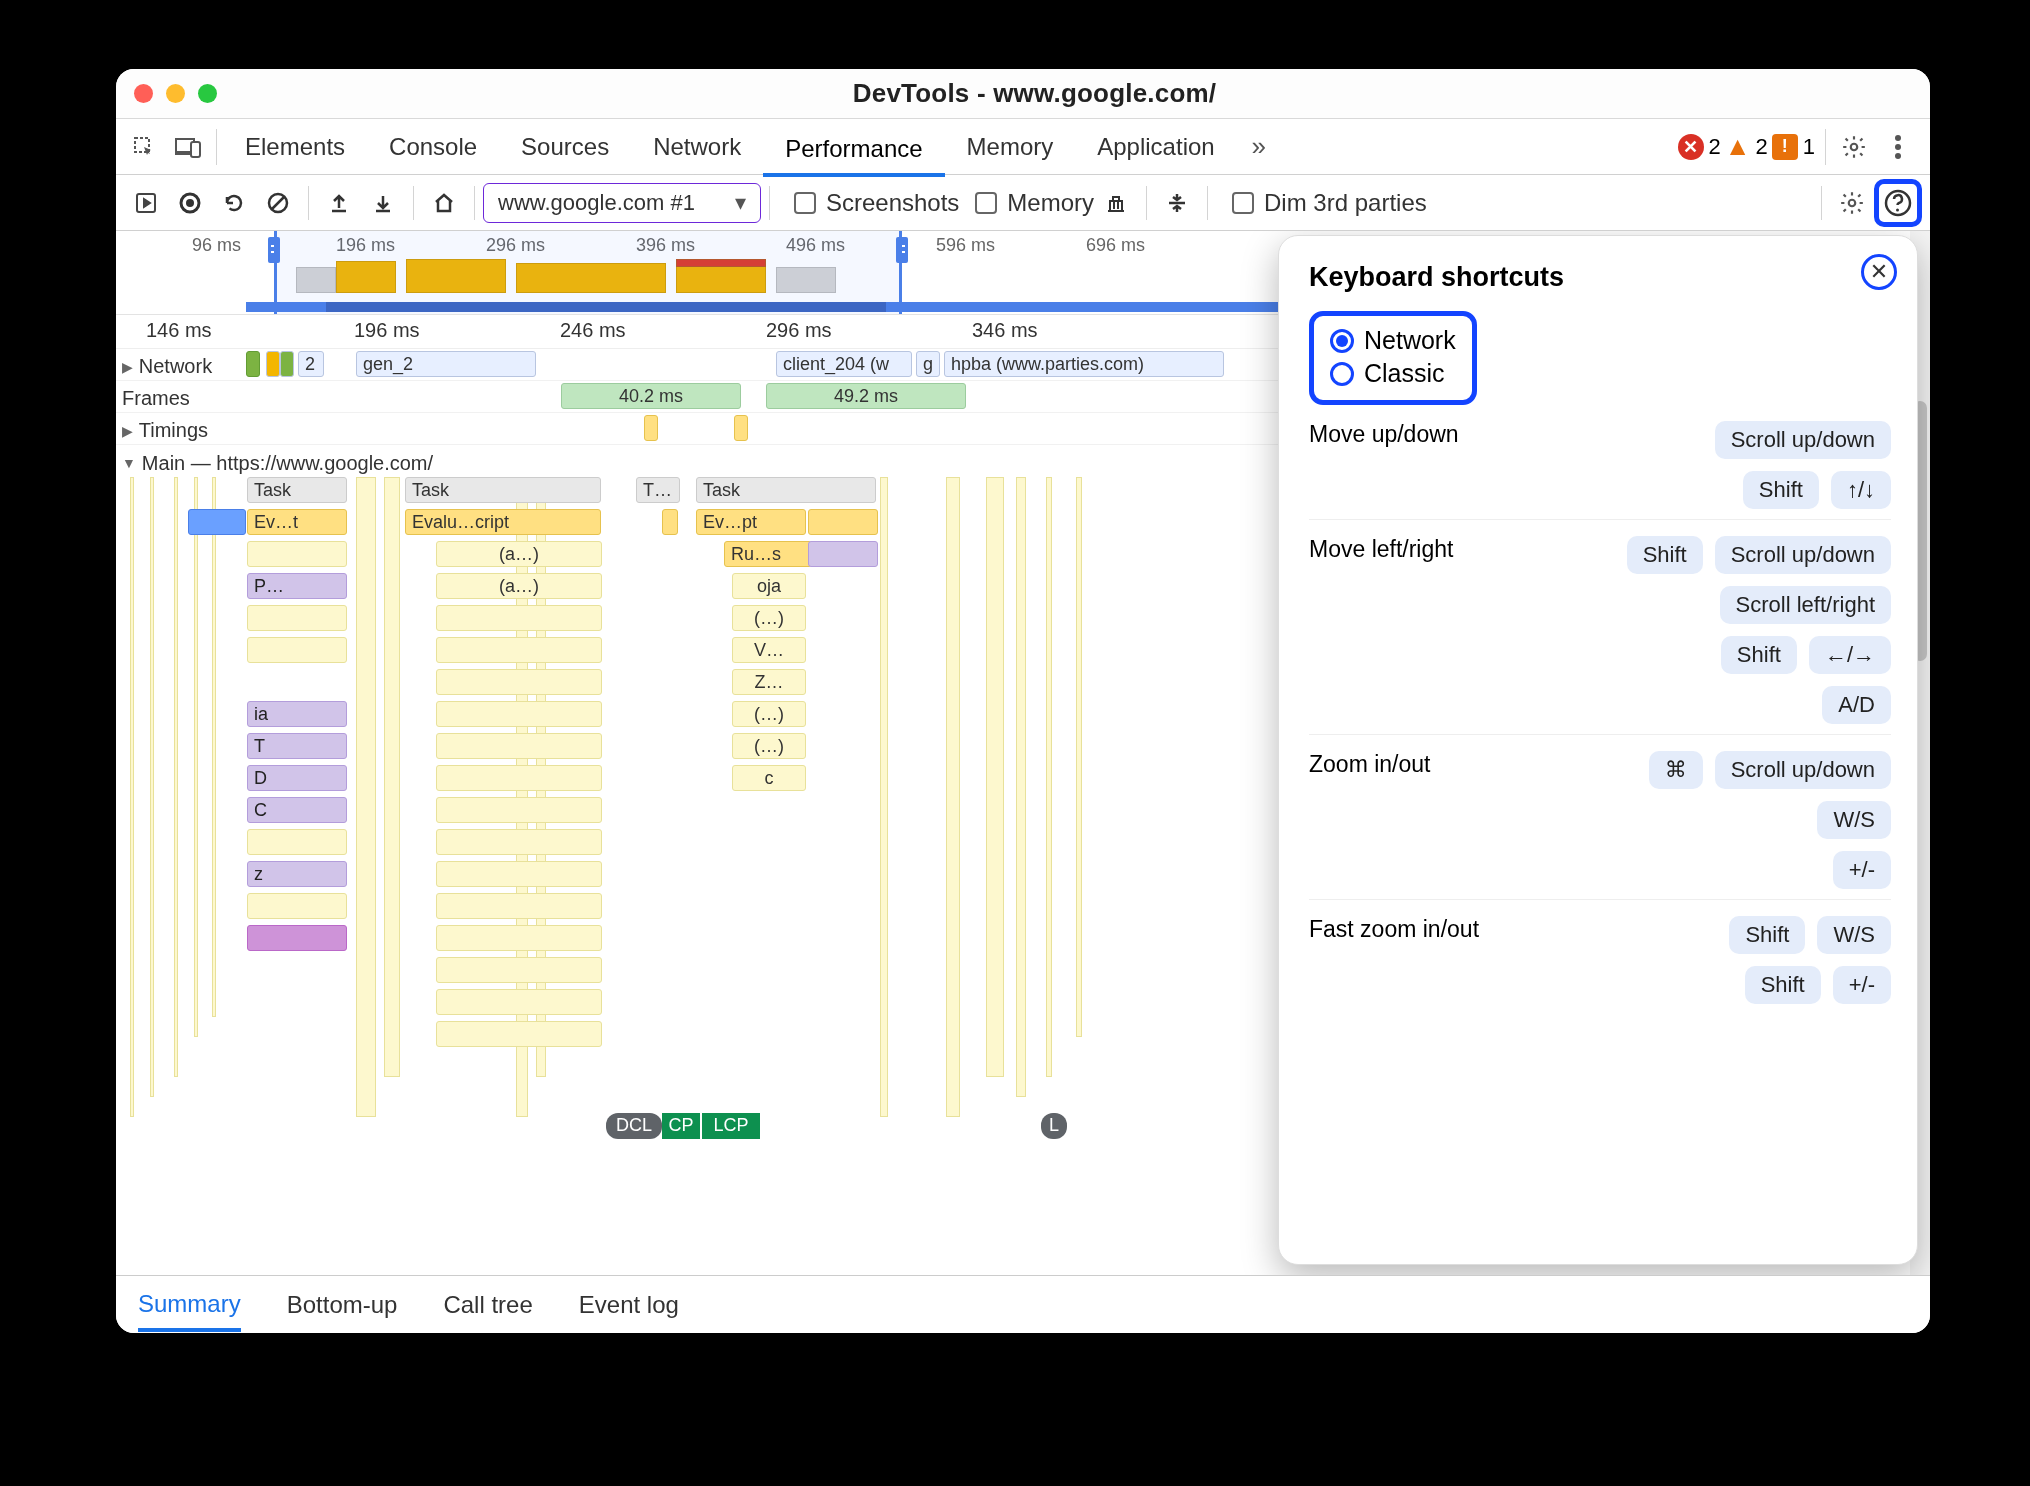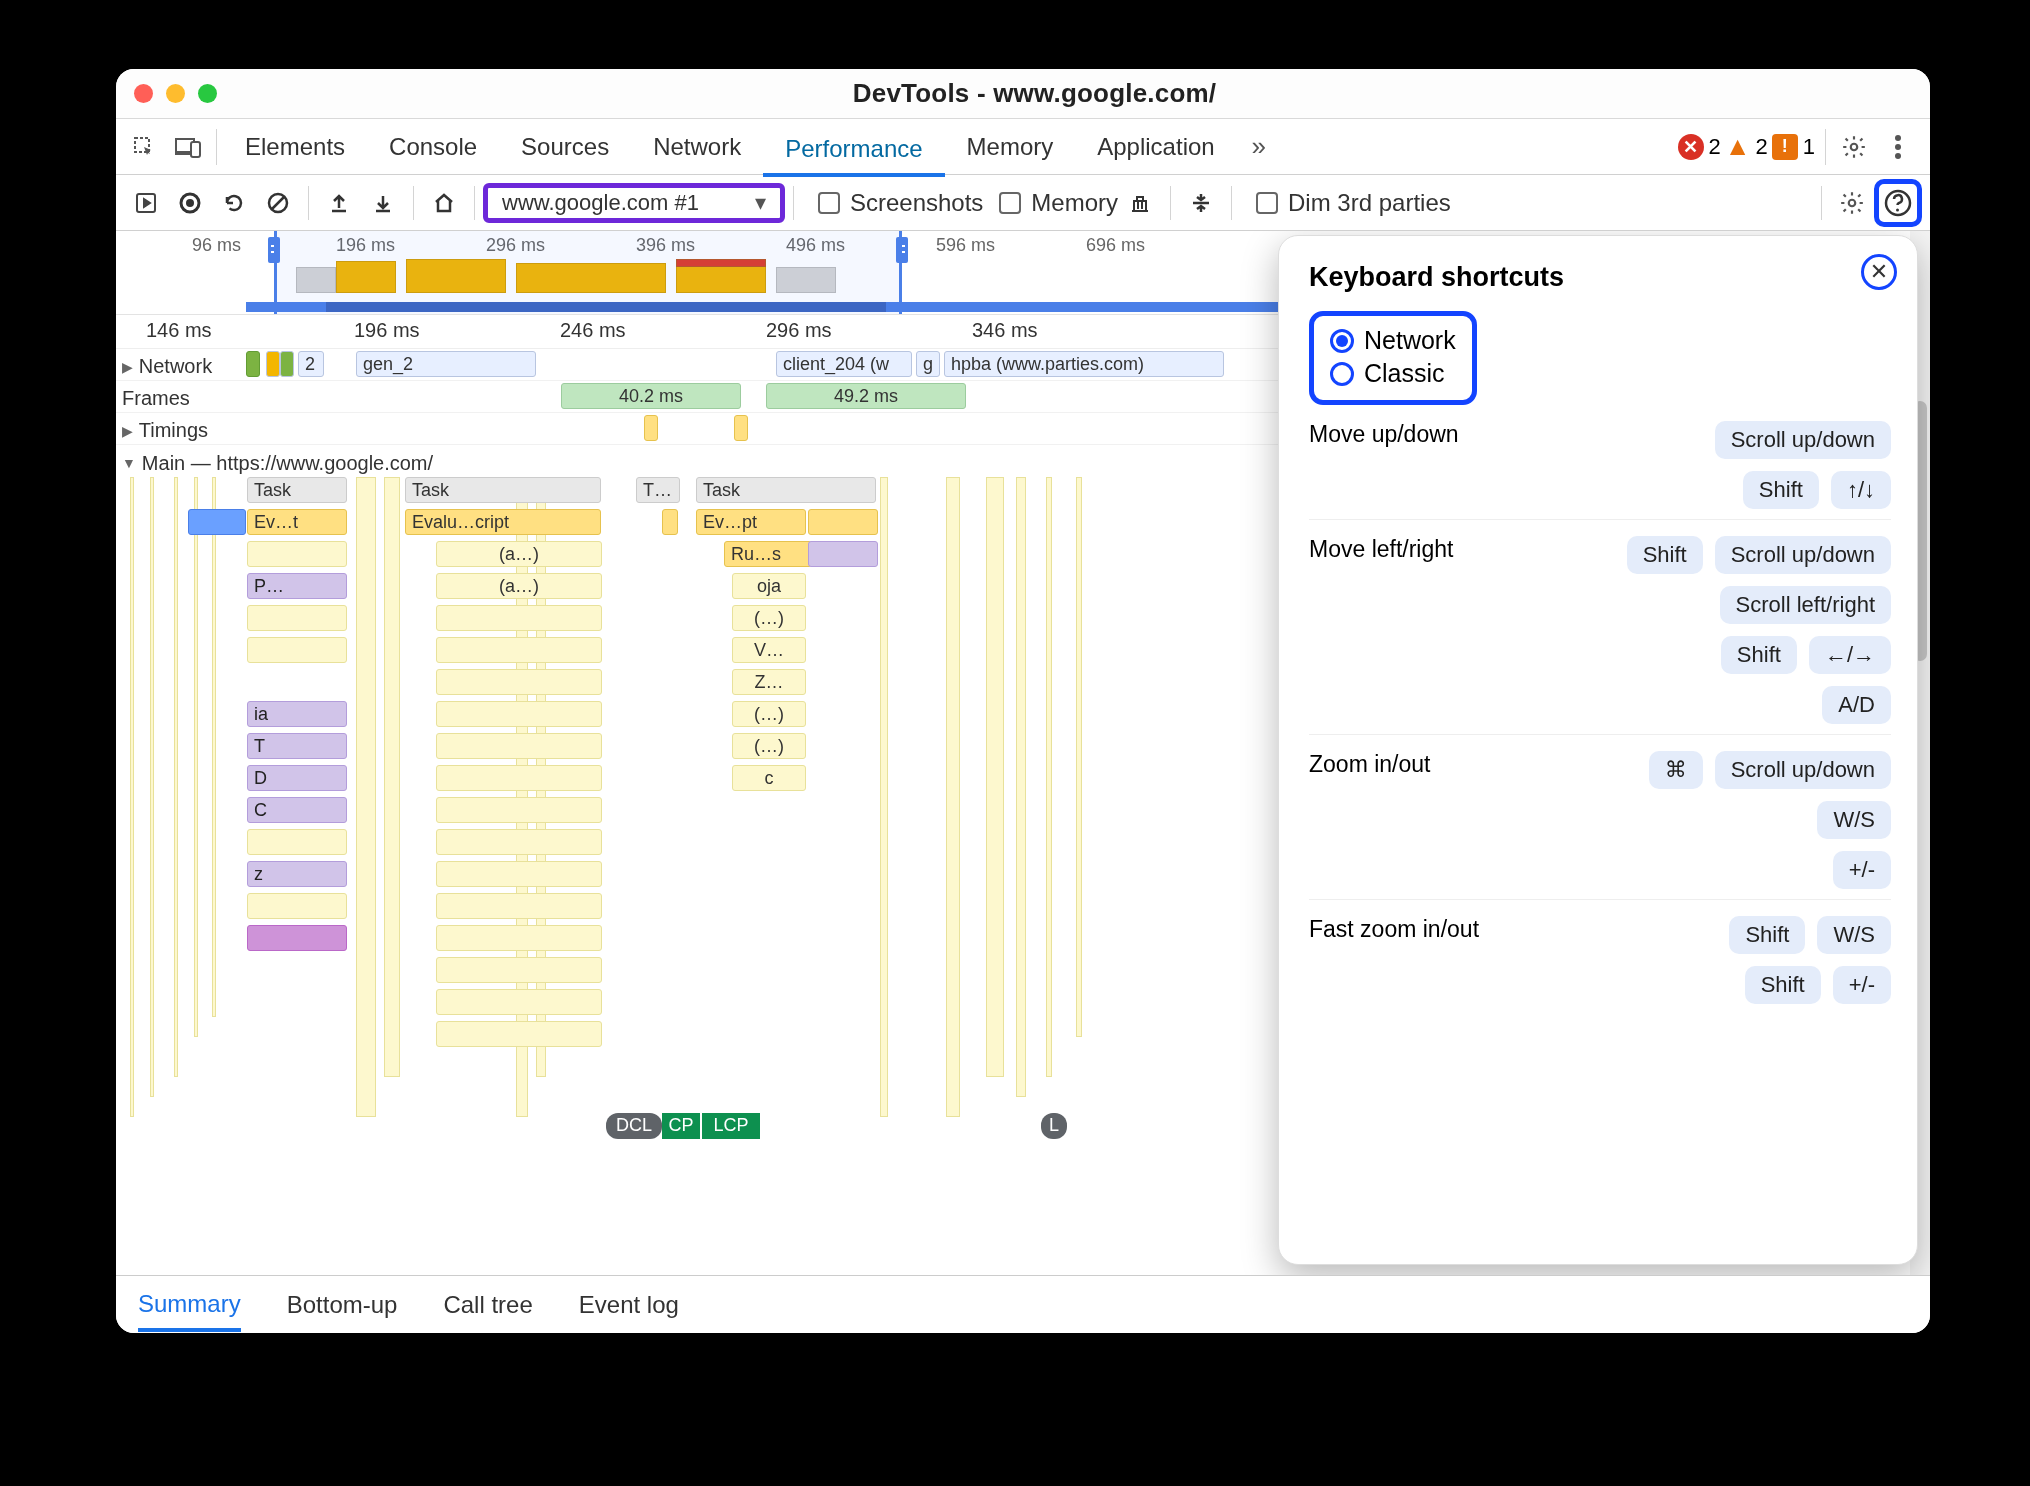--- a/index.html
+++ b/index.html
@@ -9,32 +9,32 @@
   .titlebar { height: 50px; display:flex; align-items:center; padding:0 18px; border-bottom:1px solid #d9d9d9; flex-shrink:0; background:#fdfdfd;}
   .traffic { display:flex; gap:13px; }
   .dot { width:19px; height:19px; border-radius:50%; }
   .dot.red{background:#ff5f57;} .dot.yellow{background:#febc2e;} .dot.green{background:#28c840;}
   .title { flex:1; text-align:center; font-size:26px; color:#222; font-weight:600; letter-spacing:.2px;}
   
   .tabs { height:56px; display:flex; align-items:center; border-bottom:1px solid #d0d0d0; padding:0 10px 0 6px; gap:0; flex-shrink:0;}
   .tabs .iconbtn { width:44px; height:44px; display:flex; align-items:center; justify-content:center; color:#555; border-radius:6px; }
   .tabs .sep { width:1px; height:36px; background:#d4d4d4; margin:0 6px;}
   .tab { font-size:24px; color:#333; padding:0 22px; line-height:56px; height:56px; }
-  .tab.active { color:#0369a1; border-bottom:4px solid #1a73e8; padding-bottom:0; position:relative; top:2px;}
+  .tab.active { color:#000000; border-bottom:4px solid #1a73e8; padding-bottom:0; position:relative; top:2px;}
   .tabs .spacer { flex:1; }
   .badge-group { display:flex; align-items:center; gap:5px; font-size:22px; margin-right:4px;}
   .badge-icon { display:inline-flex; width:26px; height:26px; align-items:center; justify-content:center; color:#fff; font-weight:700; font-size:18px;}
   .badge-icon.err{ background:#d93025; border-radius:50%; }
   .badge-icon.warn{ color:#e8710a; width:auto; height:auto; font-size:26px; background:none;}
   .badge-icon.issue{ background:#e8710a; border-radius:4px; }
   
   .toolbar { height:56px; display:flex; align-items:center; border-bottom:1px solid #d0d0d0; padding:0 8px; gap:0; flex-shrink:0;}
   .toolbar .iconbtn { width:44px; height:44px; display:flex;align-items:center;justify-content:center; color:#444; }
   .toolbar .sep { width:1px; height:34px; background:#d4d4d4; margin:0 8px;}
-  .url-select { height:40px; border:5px solid #6d28d9; border-radius:6px; display:flex; align-items:center; padding:0 14px; gap:56px; font-size:22px; color:#333;}
+  .url-select { height:40px; border:1px solid #6d28d9; border-radius:6px; display:flex; align-items:center; padding:0 14px; gap:40px; font-size:22px; color:#333;}
   .chk { display:flex; align-items:center; gap:10px; font-size:24px; color:#333; margin-left:16px;}
   .chkbox { width:22px; height:22px; border:2px solid #666; border-radius:4px; }
   .help-highlight { border:5px solid #1344ff; border-radius:10px; padding:0;}
   
   .content { flex:1; position:relative; overflow:hidden; background:#fff;}
   .mini { height:84px; background:#fff; border-bottom:1px solid #e3e3e3; position:relative; }
   .mini .tick { position:absolute; top:4px; font-size:18px; color:#666;}
   .mini .sel { position:absolute; top:0; bottom:0; background:rgba(82,140,255,.06); border-left:3px solid #4a7fe8; border-right:3px solid #4a7fe8;}
   .mini-range { position:absolute; left:130px; right:40px; bottom:2px; height:10px; background:#4a7fe8;}
   .mini-range2{ position:absolute; left:210px; width:560px; bottom:2px; height:10px; background:#3b64c0;}

